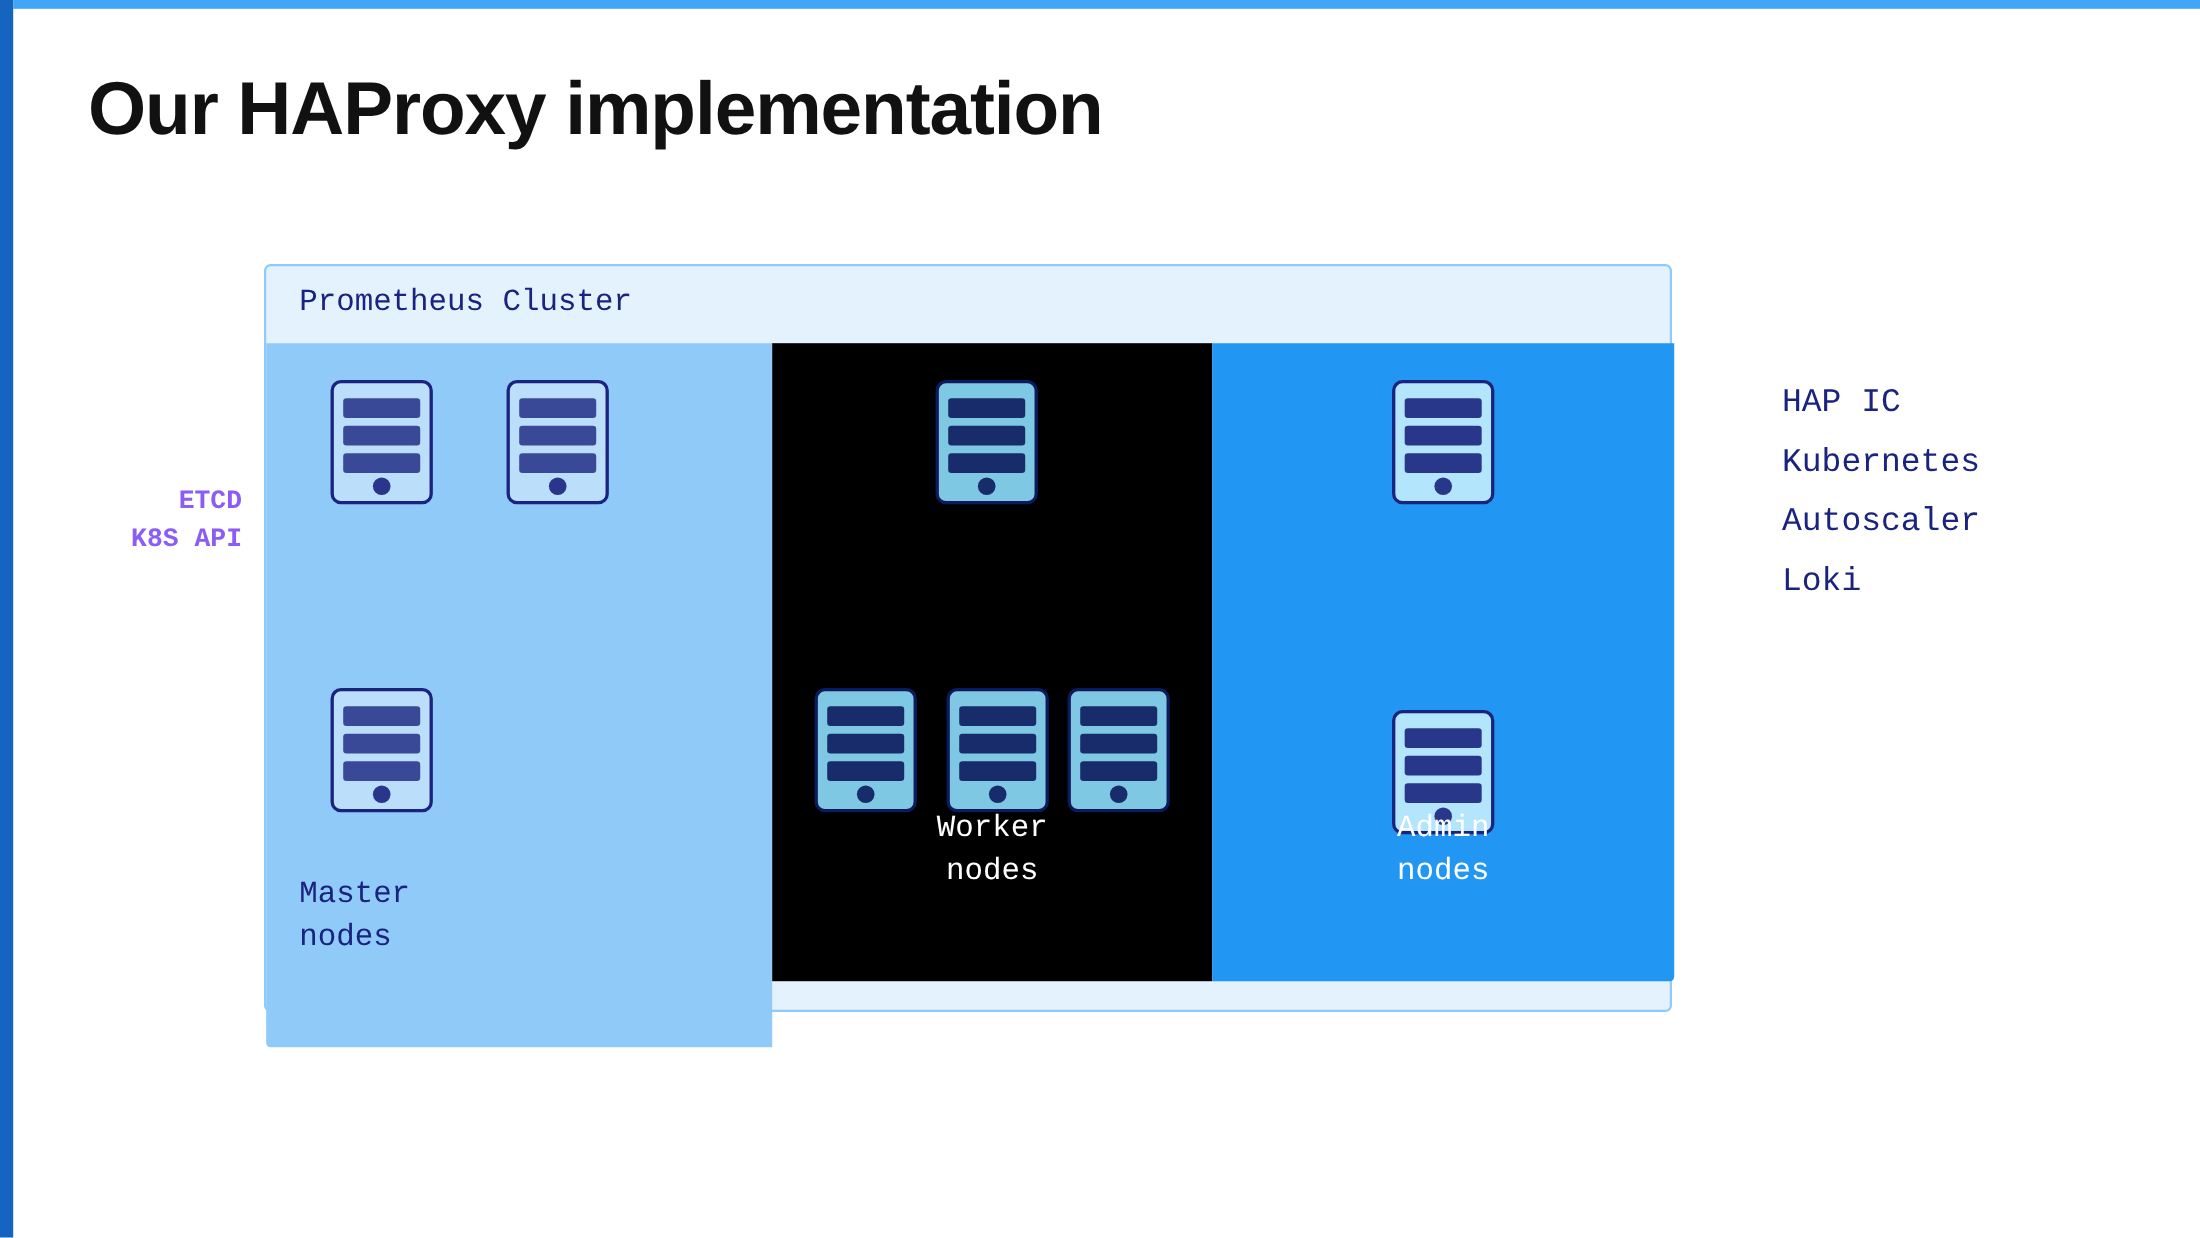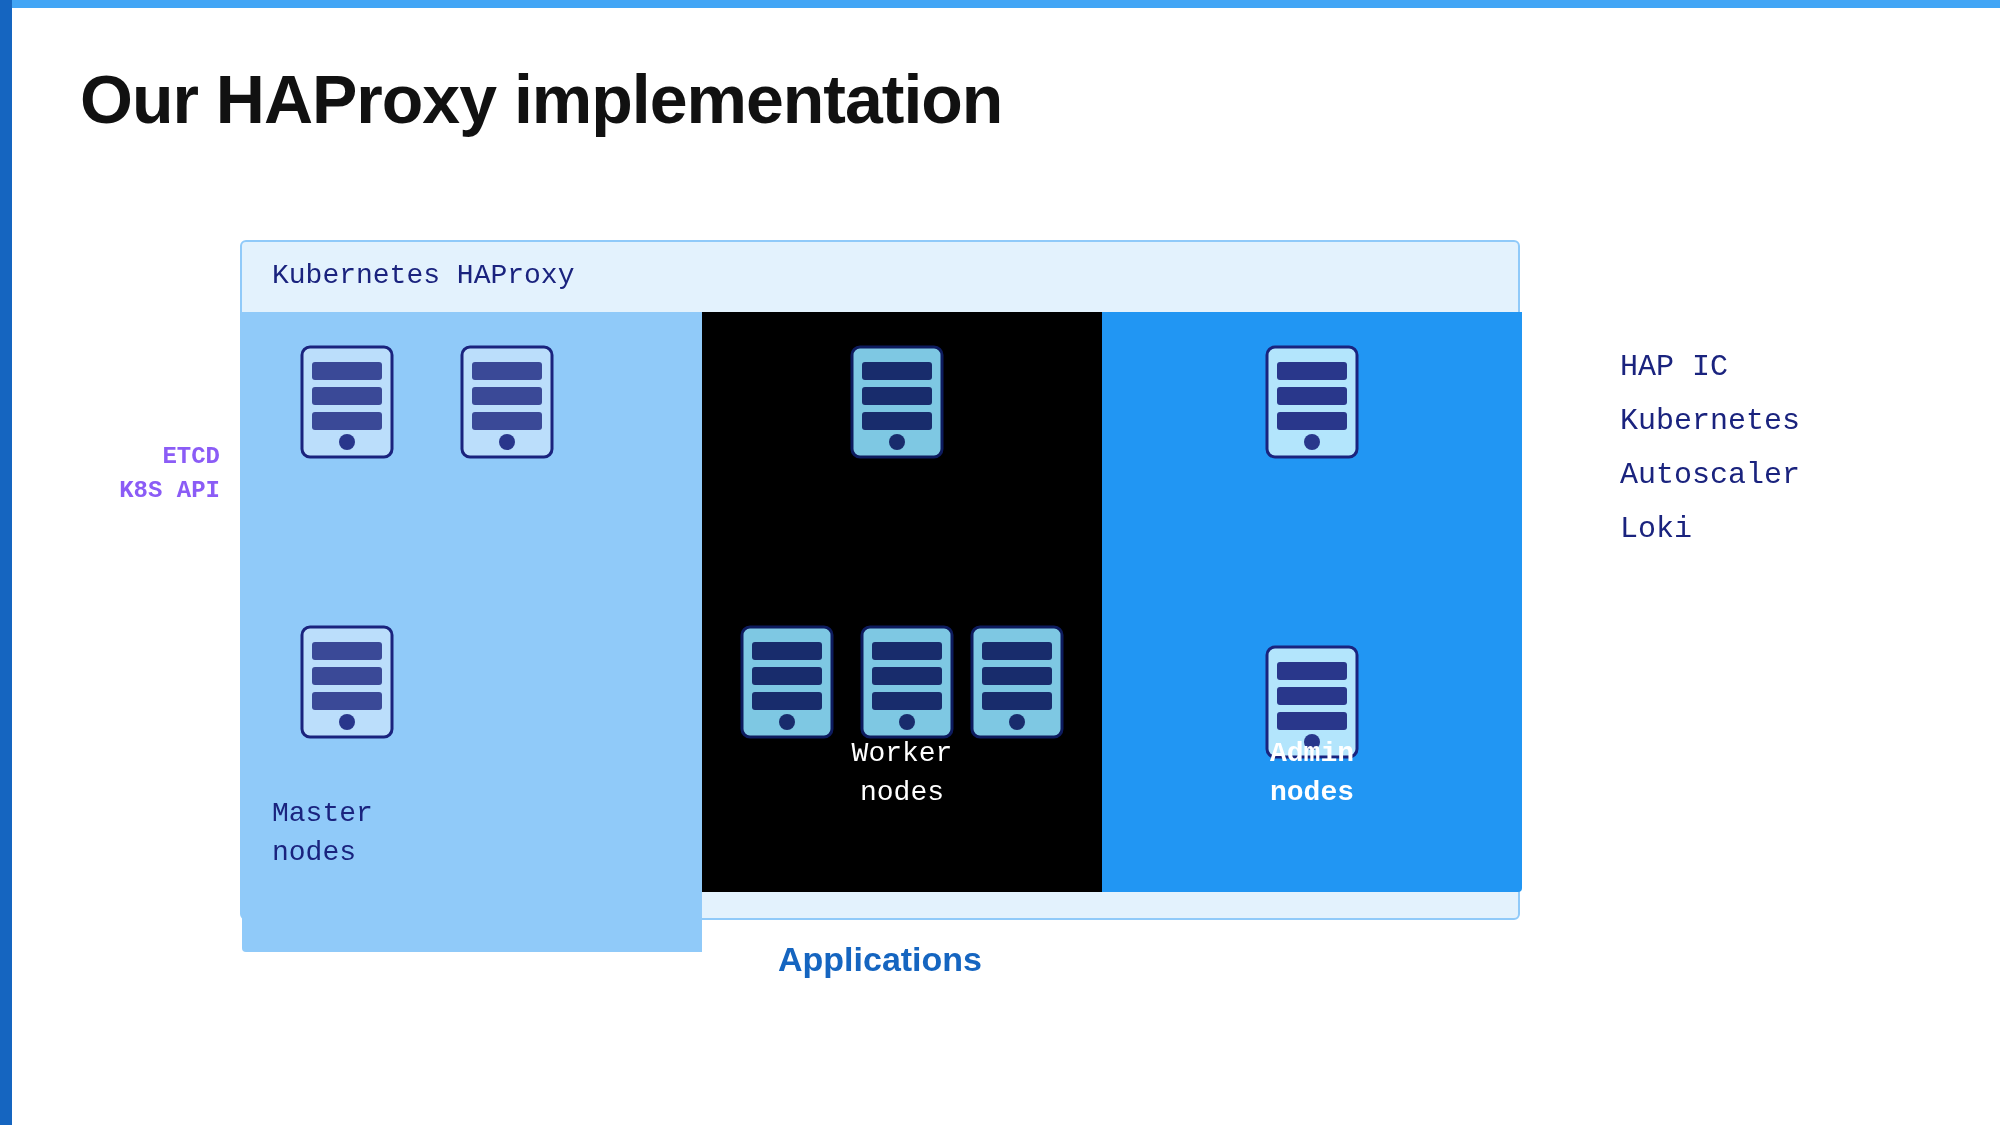--- a/index.html
+++ b/index.html
@@ -145,21 +145,21 @@
     }
 
     .admin-label {
       position: absolute;
       bottom: 80px;
       left: 50%;
       transform: translateX(-50%);
       font-family: 'Courier New', monospace;
       font-size: 28px;
       color: #ffffff;
-      font-weight: 700;
+      font-weight: 400;
       text-align: center;
       line-height: 1.4;
       white-space: nowrap;
     }
 
     
     .applications-label {
       position: absolute;
       left: 160px;
       top: 720px;
@@ -204,21 +204,21 @@
 <h1 class="slide-title">Our HAProxy implementation</h1>
 
 <div class="diagram-area">
 
   <div class="left-label">
     <span>ETCD</span><br>
     <span>K8S API</span>
   </div>
 
   <div class="k8s-cluster">
-    <div class="k8s-label">Kubernetes HAProxy</div>
+    <div class="k8s-label">Prometheus Cluster</div>
 
     <div class="master-section">
 
       <div class="server-icon" style="left:50px; top:30px;">
         <svg class="server" viewBox="0 0 110 120" xmlns="http://www.w3.org/2000/svg">
           <rect x="10" y="5" width="90" height="110" rx="8" ry="8" fill="#bbdefb" stroke="#1a237e" stroke-width="3"></rect>
           <rect x="20" y="20" width="70" height="18" rx="3" fill="#1a237e" opacity="0.8"></rect>
           <rect x="20" y="45" width="70" height="18" rx="3" fill="#1a237e" opacity="0.8"></rect>
           <rect x="20" y="70" width="70" height="18" rx="3" fill="#1a237e" opacity="0.8"></rect>
           <circle cx="55" cy="100" r="8" fill="#1a237e" opacity="0.9"></circle>
@@ -321,21 +321,20 @@
         </svg>
       </div>
 
       <div class="admin-label">
         <span>Admin</span><br>
         <span>nodes</span>
       </div>
     </div>
   </div>
 
-  <div class="applications-label">Applications</div>
 
   <div class="right-labels">
     <div>HAP IC</div>
     <div>Kubernetes</div>
     <div>Autoscaler</div>
     <div>Loki</div>
   </div>
 
 </div>
 

